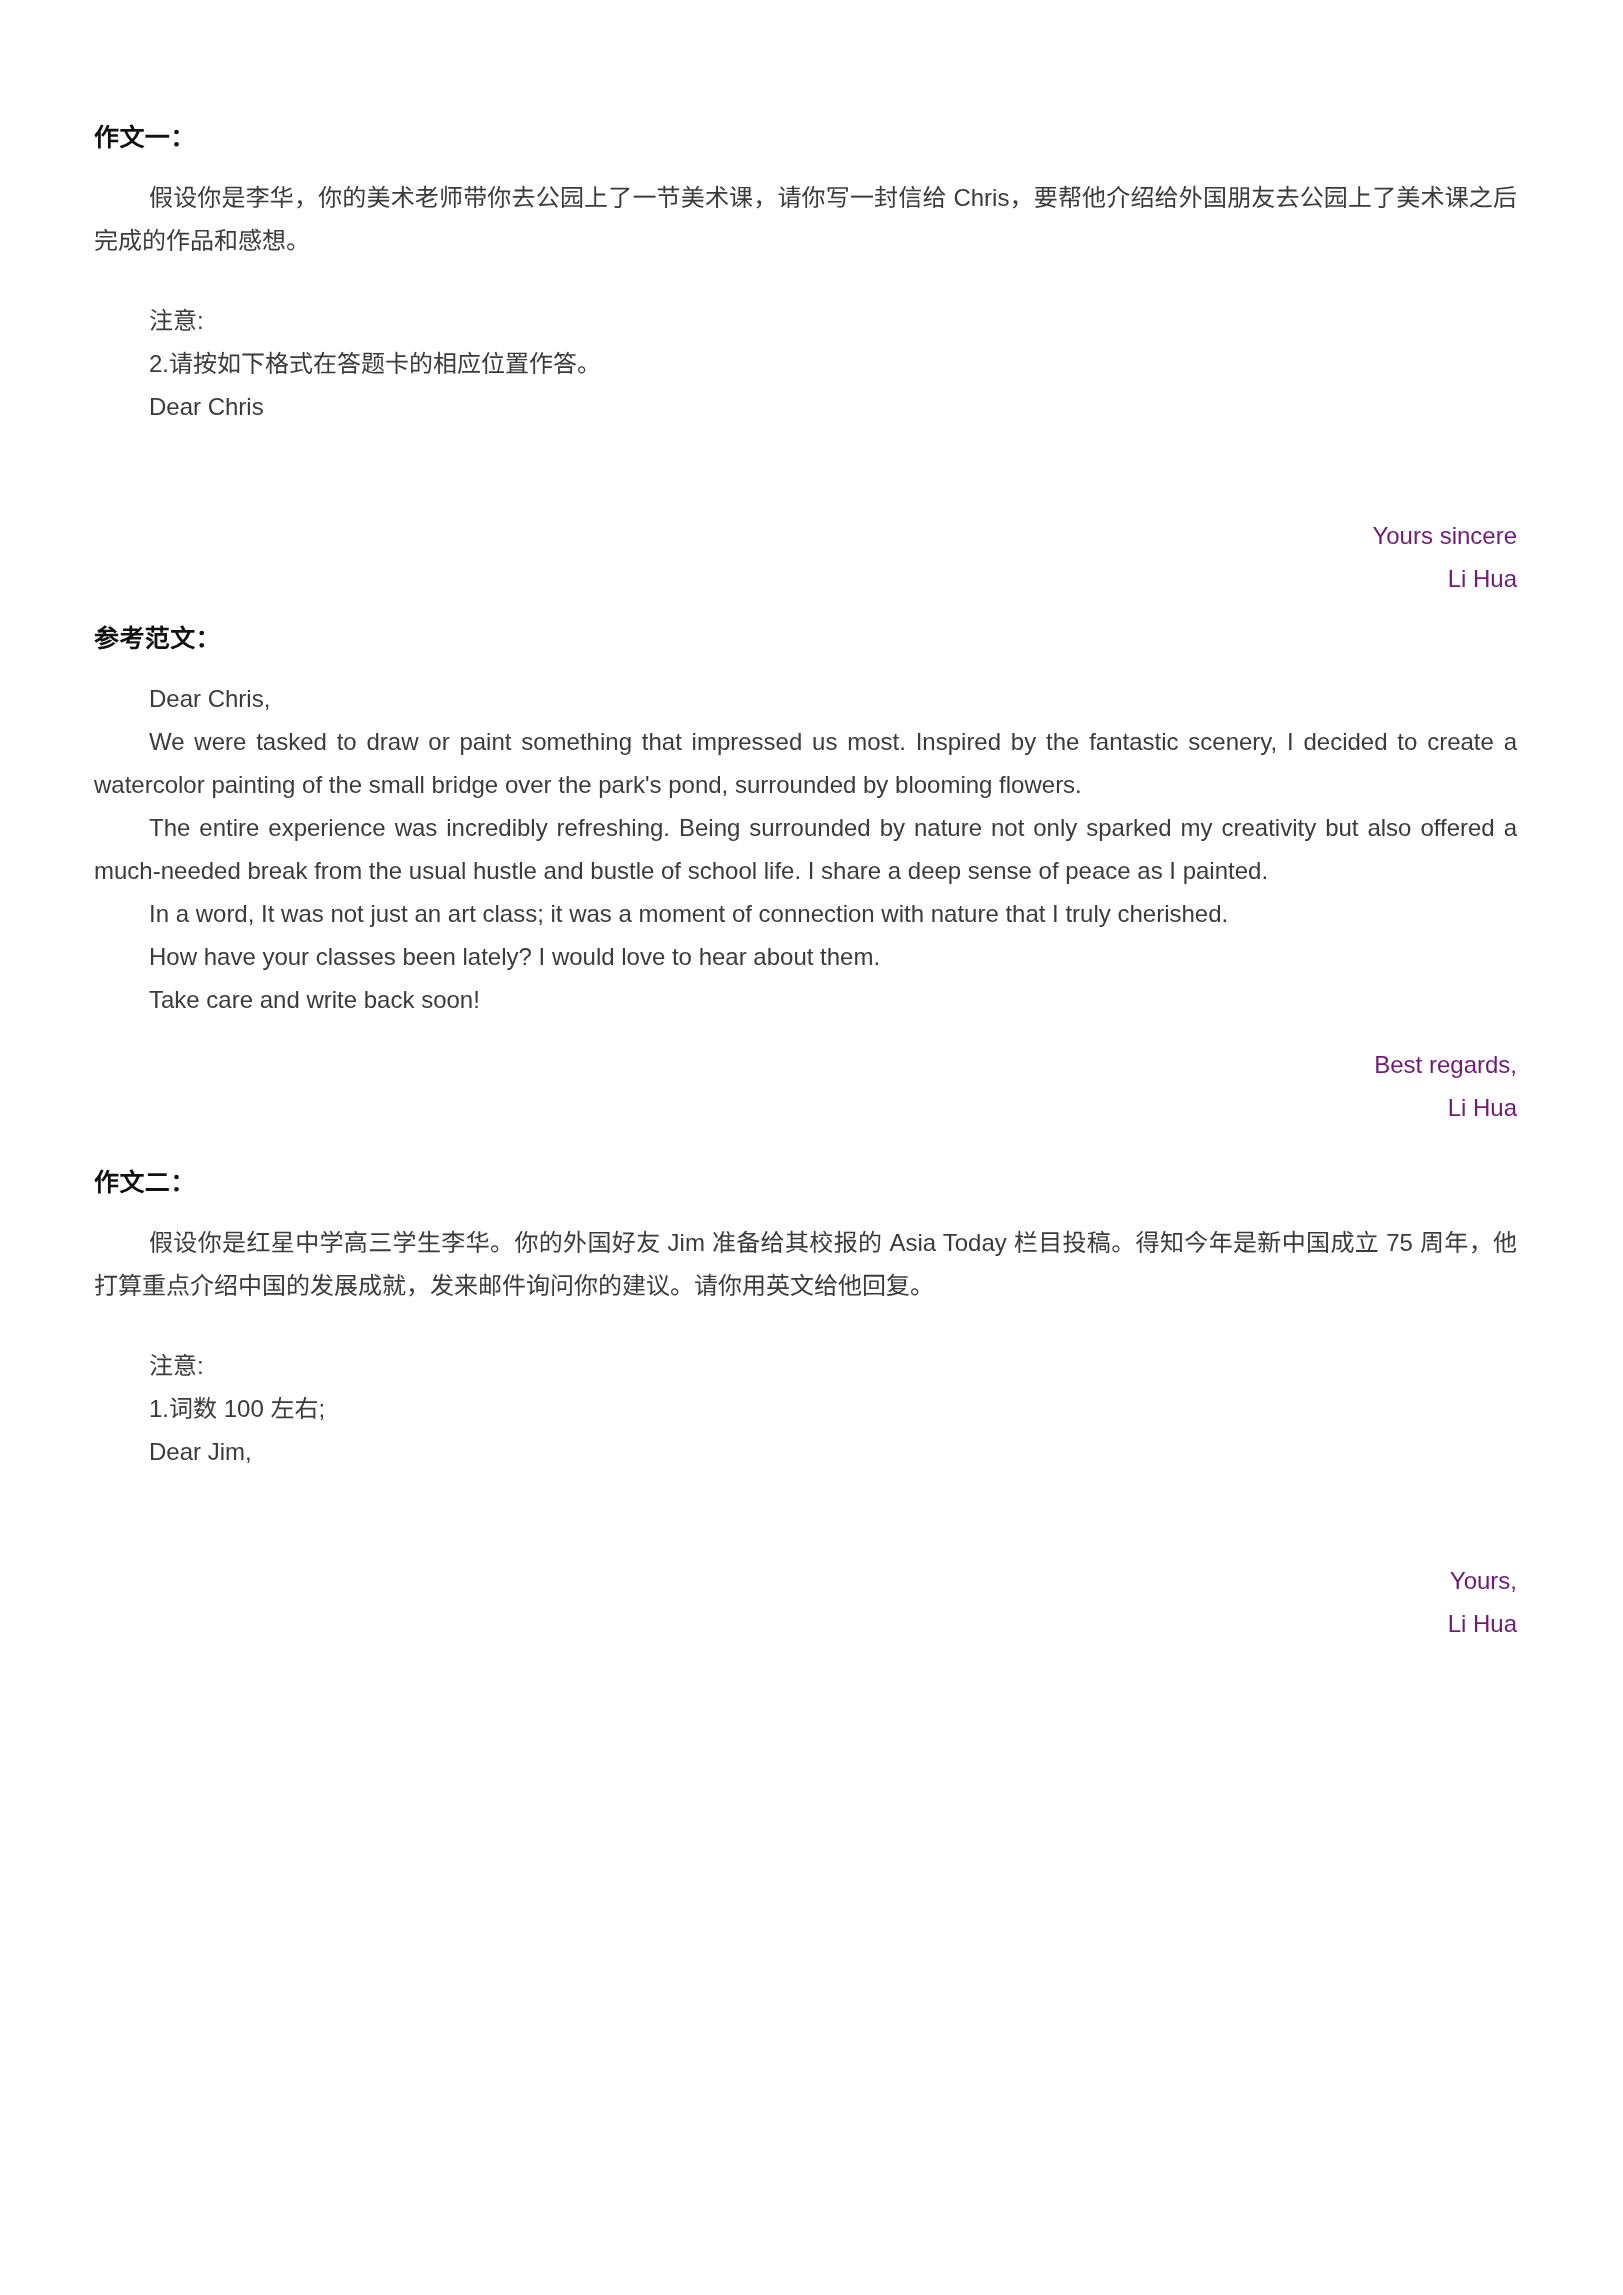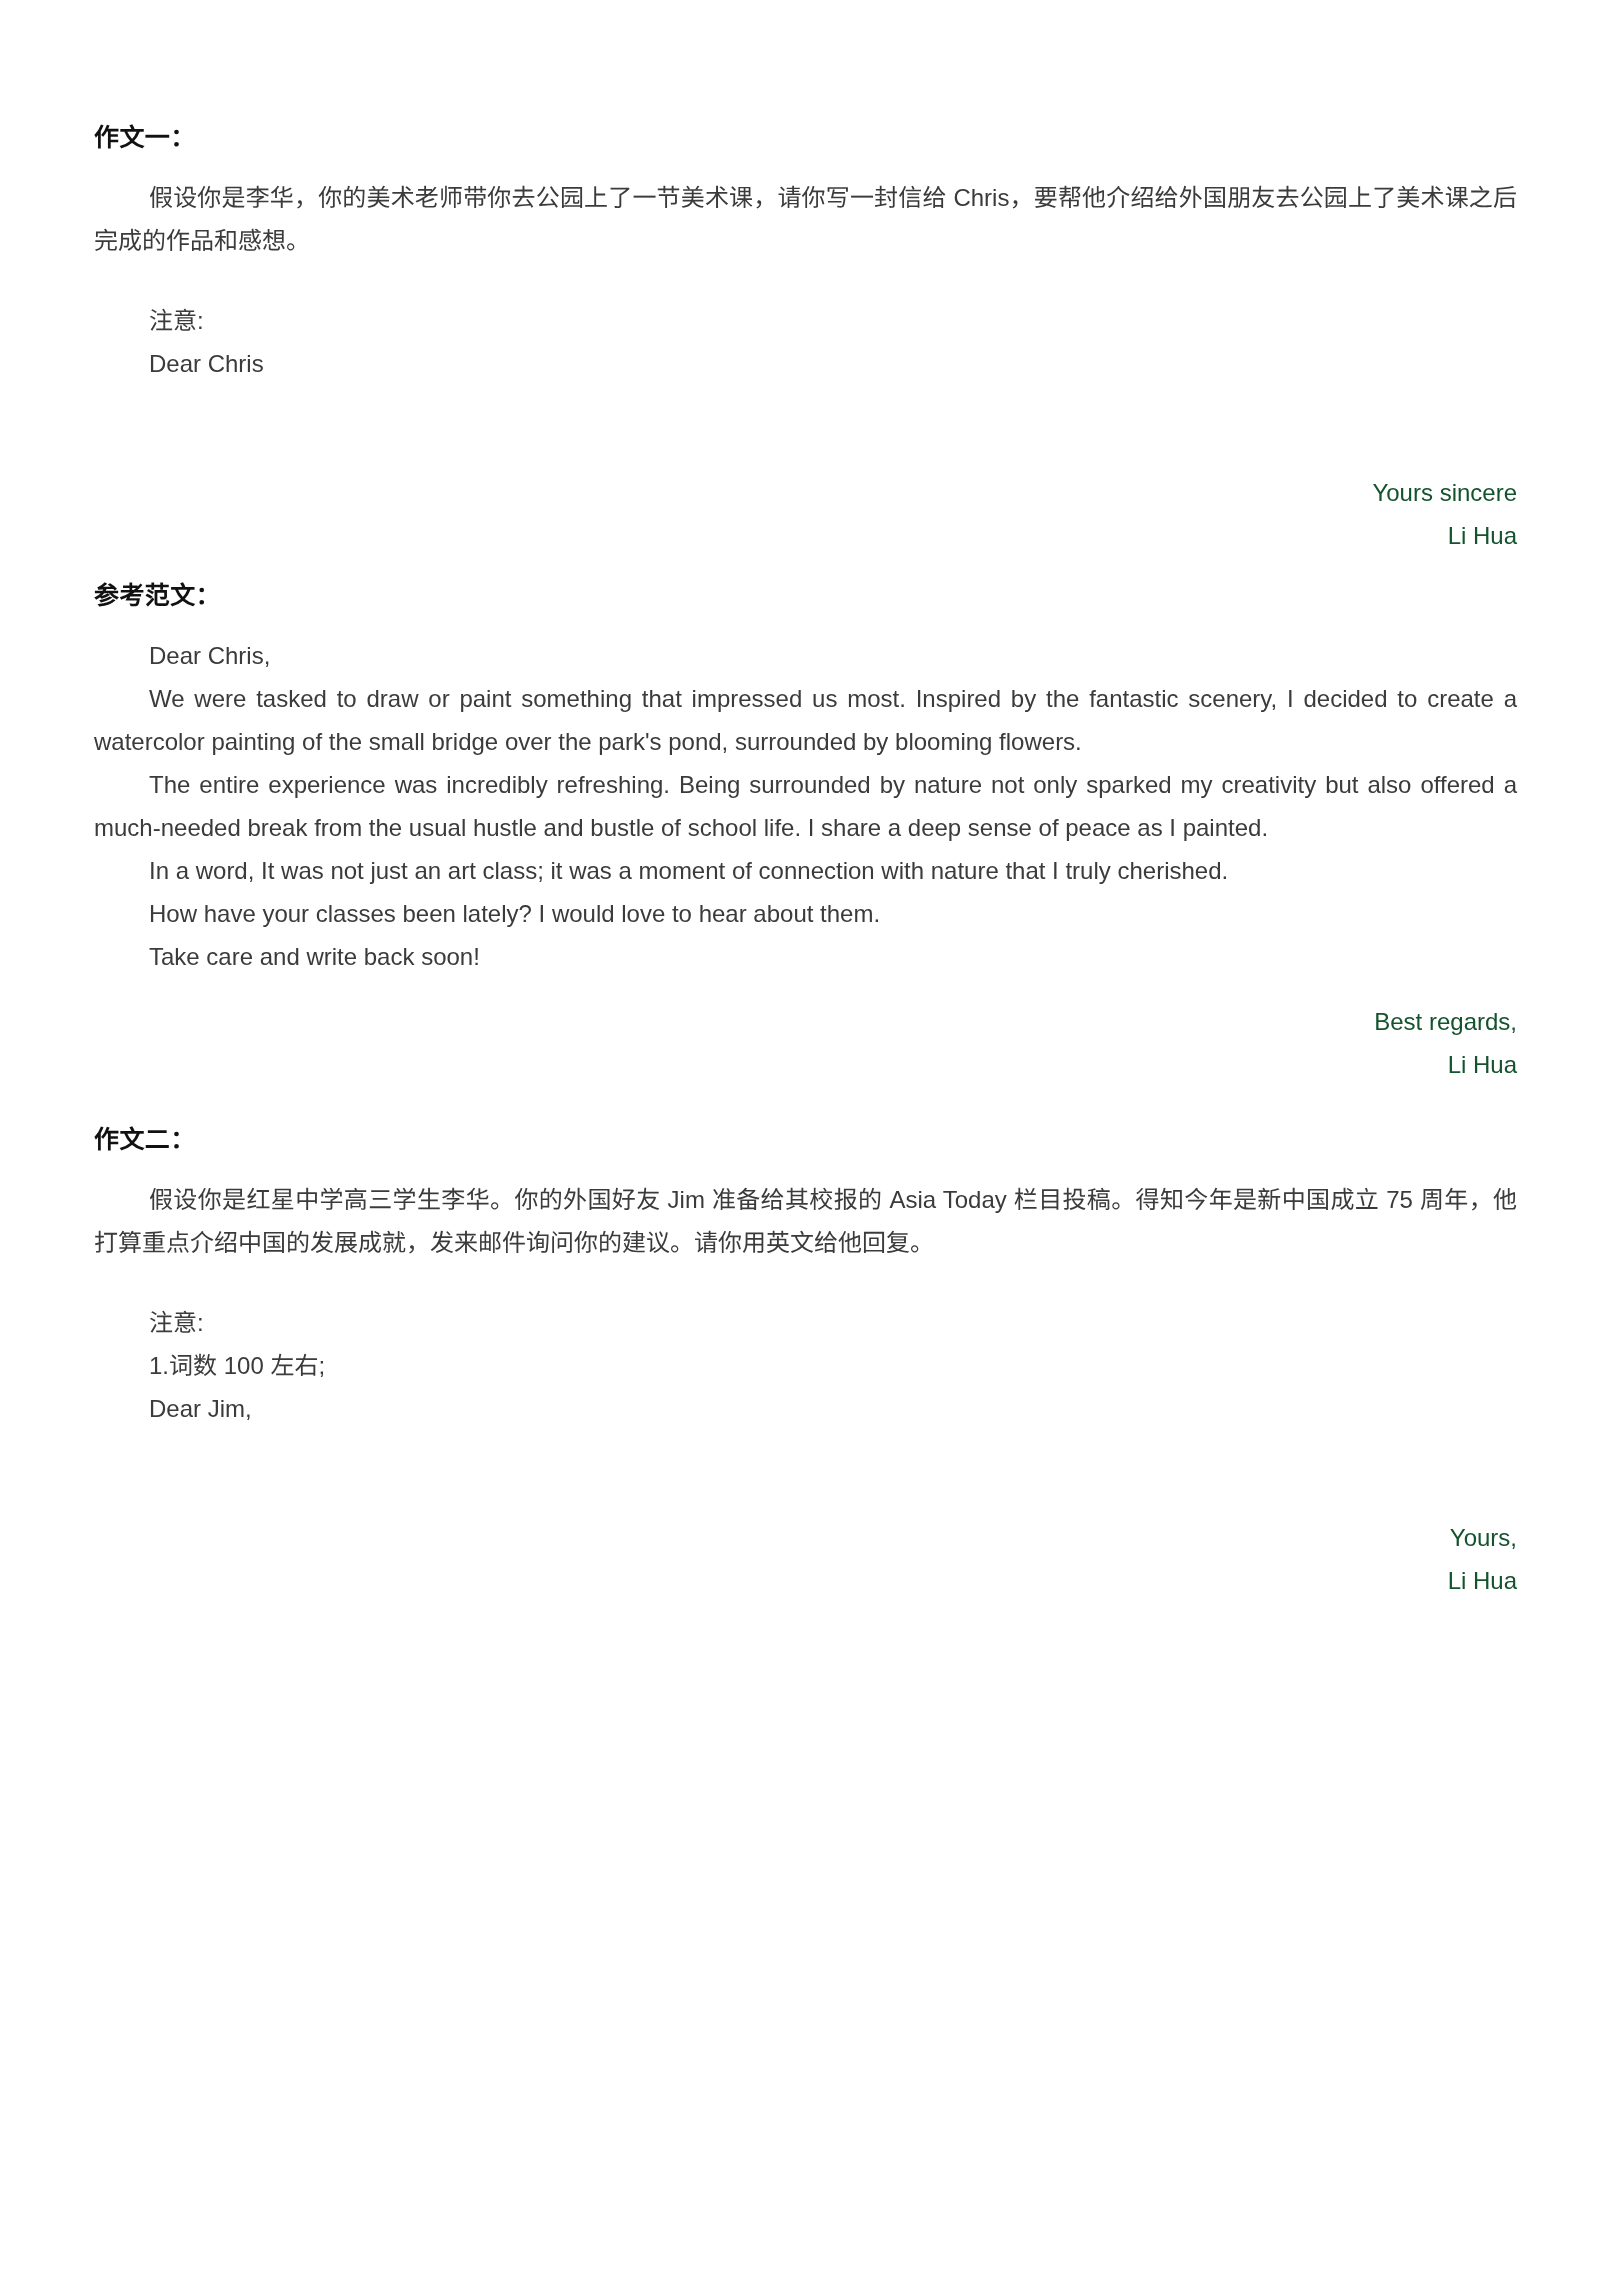--- a/index.html
+++ b/index.html
@@ -58,21 +58,21 @@
     color: #3b3b3b;
     white-space: pre-wrap;
   }
   .line.ind {
     padding-left: 55px;
   }
   .sig {
     font-size: 24px;
     line-height: 43px;
     margin: 0;
-    color: #14532d;
+    color: #701a75;
     text-align: right;
   }
 
   
   .gap-sm  { height: 21.5px; }
   .gap-md  { height: 37px; }
   .gap-lg  { height: 86px; }
   .gap-xl  { height: 121px; }
 
   
@@ -89,20 +89,21 @@
     <h2 class="h-section">作文一：</h2>
 
     <div class="gap-sm"></div>
 
     <p class="para indent">假设你是李华，你的美术老师带你去公园上了一节美术课，请你写一封信给 Chris，要帮他介绍给外国朋友去公园上了美术课之后完成的作品和感想。</p>
 
     <div class="gap-md"></div>
 
     <div class="notice-indented">
       <p class="line ind">注意:</p>
+      <p class="line ind">2.请按如下格式在答题卡的相应位置作答。</p>
       <p class="line ind">Dear Chris</p>
     </div>
 
     <div class="gap-lg"></div>
 
     <p class="sig">Yours sincere</p>
     <p class="sig">Li Hua</p>
 
     <div class="gap-sm"></div>
 

